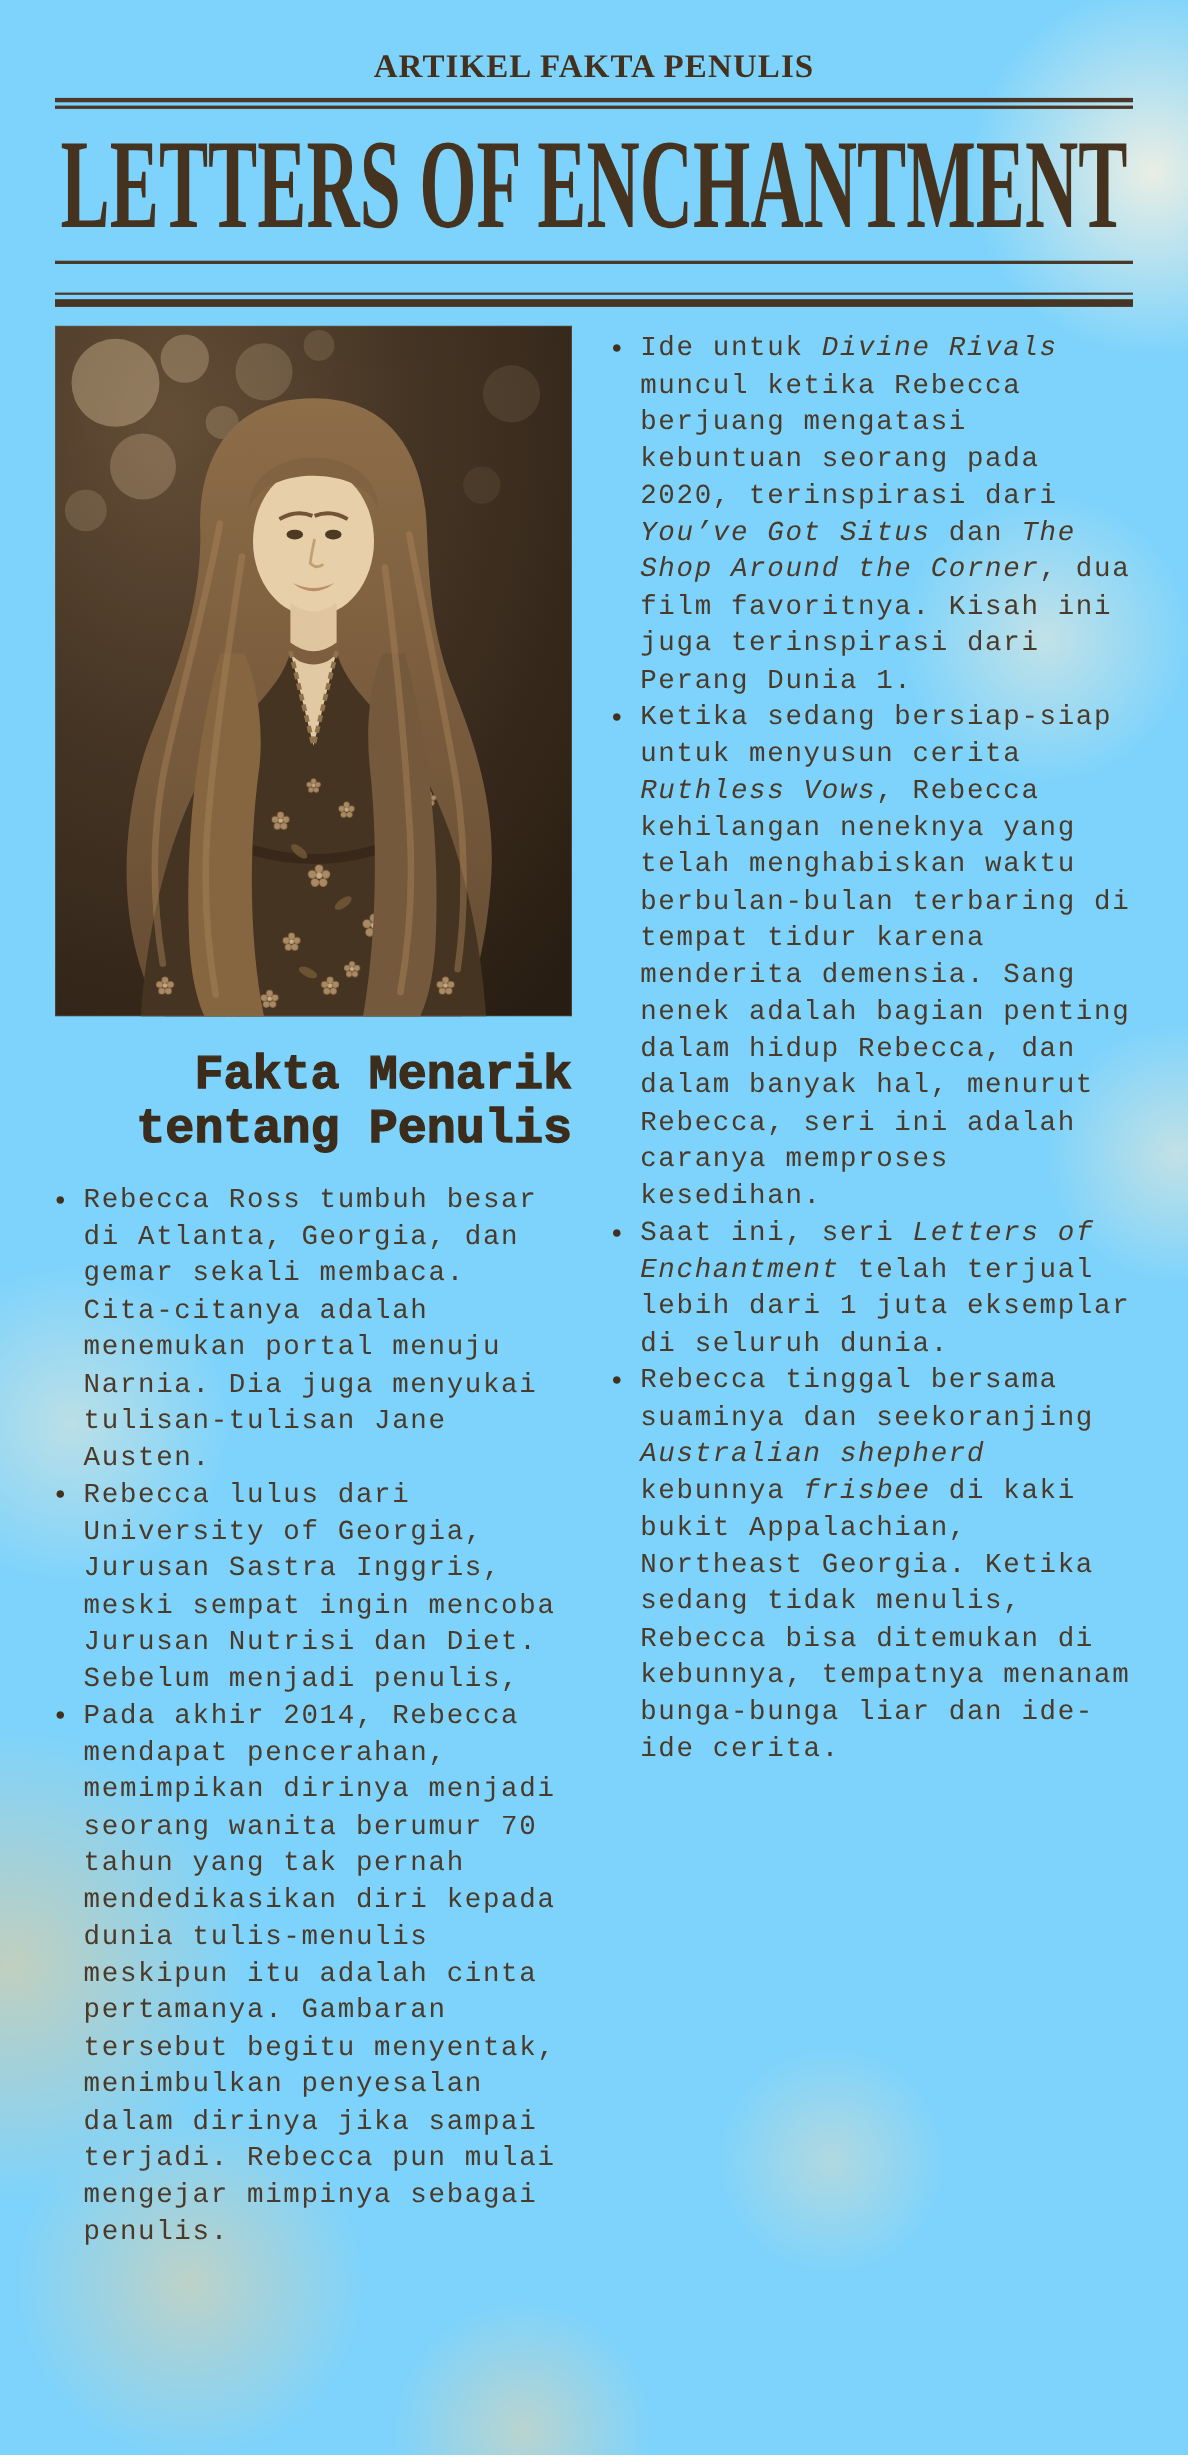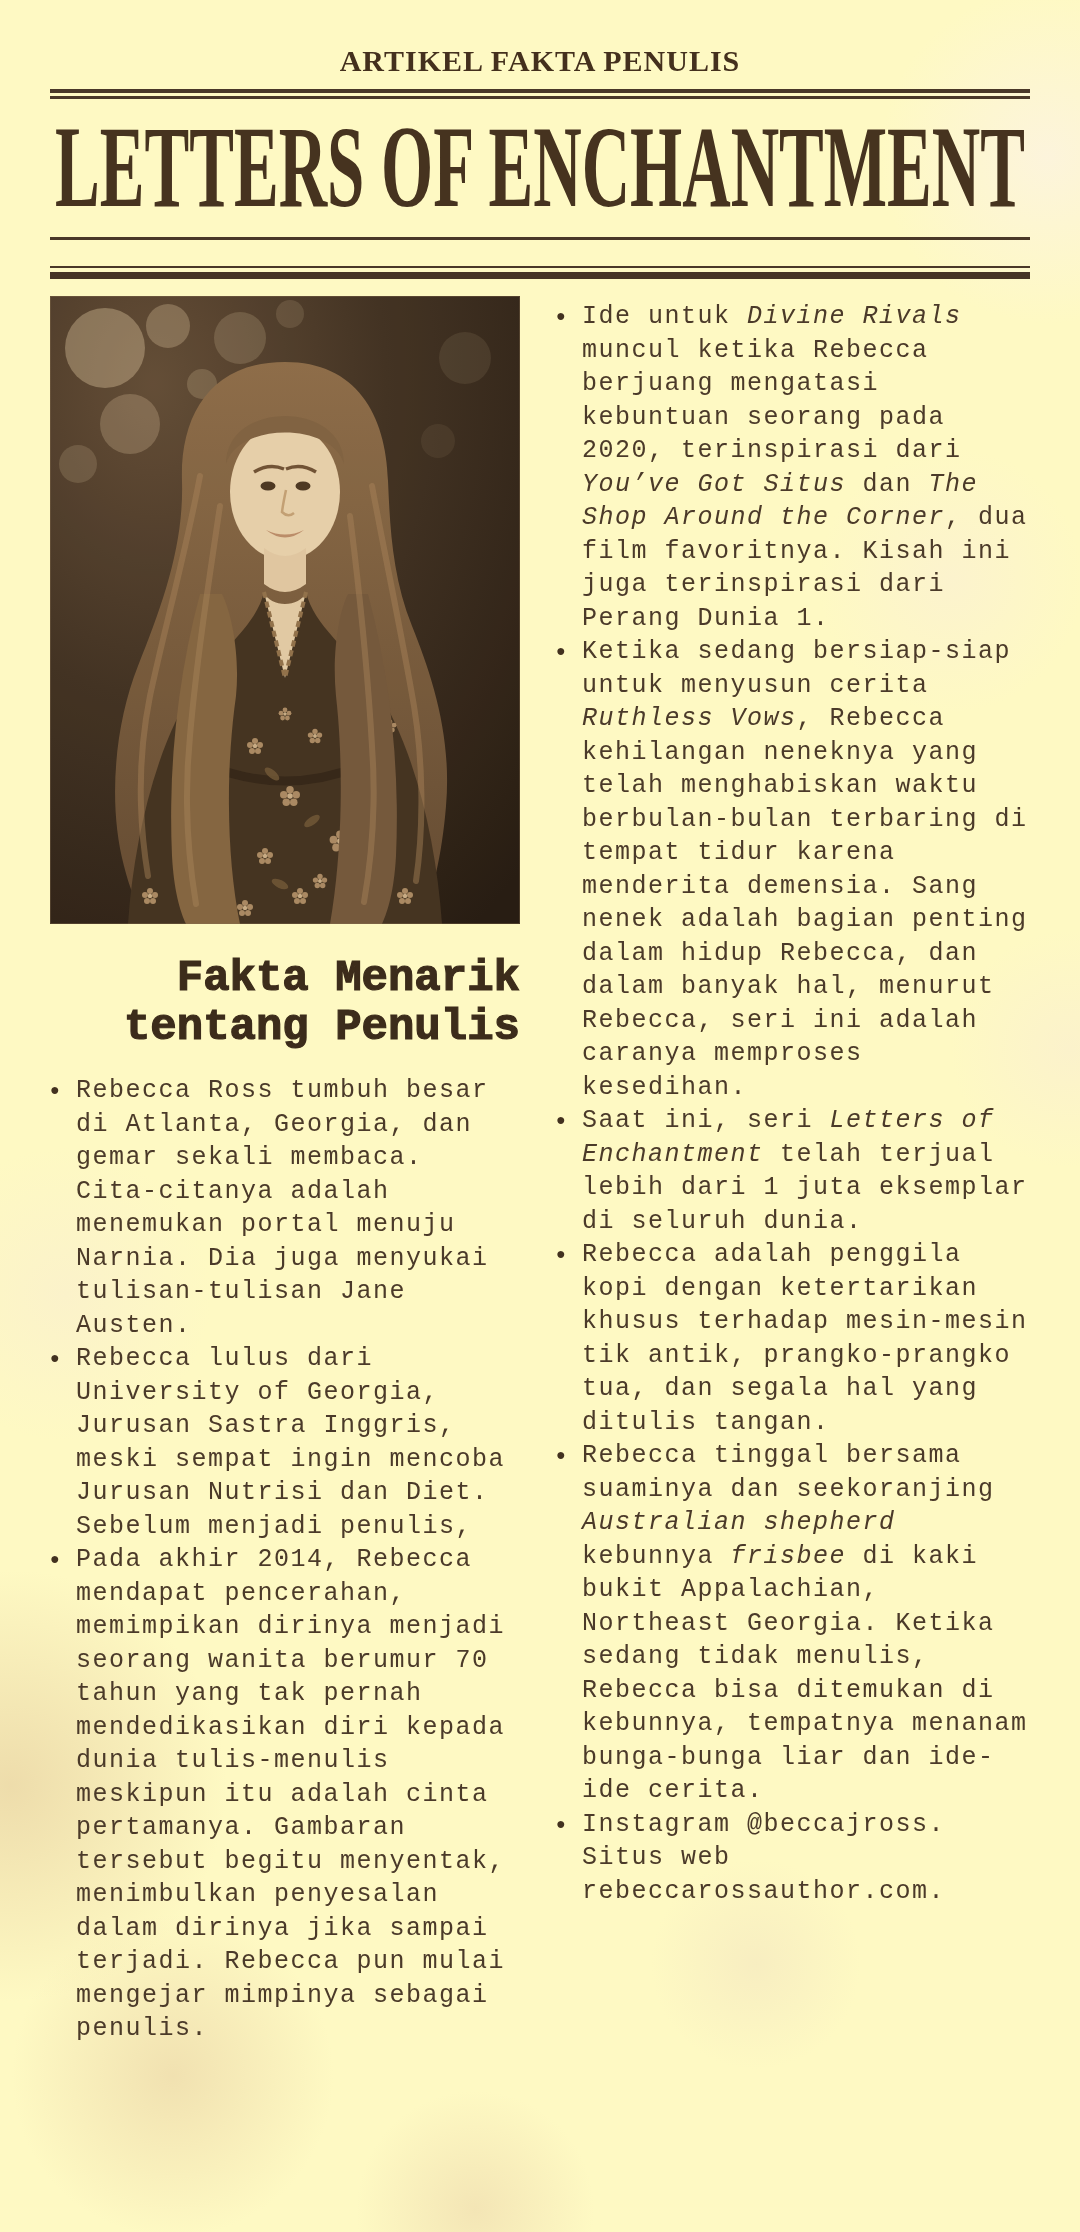--- a/index.html
+++ b/index.html
@@ -2,21 +2,21 @@
 <html><head>
 <meta charset="utf-8">
 <style>
   * { margin:0; padding:0; box-sizing:border-box; }
   html,body { width:1080px; }
   body { font-family:"Liberation Mono", monospace; }
 
   .page {
     position:relative;
     width:1080px; height:2232px;
-    background-color:#fef9c3;
+    background-color:#7dd3fc;
     overflow:hidden;
   }
   
   .page::before {
     content:""; position:absolute; inset:0; pointer-events:none;
     background:
       radial-gradient(circle 240px at 97% 7%,  rgba(252,243,224,.85), rgba(252,243,224,0) 70%),
       radial-gradient(circle 190px at 88% 26%, rgba(250,238,214,.55), rgba(250,238,214,0) 70%),
       radial-gradient(circle 170px at 99% 47%, rgba(249,236,210,.55), rgba(249,236,210,0) 70%),
       radial-gradient(circle 300px at 1% 80%,  rgba(229,205,158,.65), rgba(229,205,158,0) 72%),
@@ -199,21 +199,19 @@
             <li class="bulleted"><span>Rebecca lulus dari University of Georgia, Jurusan Sastra Inggris, meski sempat ingin mencoba Jurusan Nutrisi dan Diet. Sebelum menjadi penulis,</span></li>
             <li class="bulleted"><span>Pada akhir 2014, Rebecca mendapat pencerahan, memimpikan dirinya menjadi seorang wanita berumur 70 tahun yang tak pernah mendedikasikan diri kepada dunia tulis-menulis meskipun itu adalah cinta pertamanya. Gambaran tersebut begitu menyentak, menimbulkan penyesalan dalam dirinya jika sampai terjadi. Rebecca pun mulai mengejar mimpinya sebagai penulis.</span></li>
           </ul>
       </section>
 
       <section class="col col-right">
         <ul class="facts" id="facts-right">
             <li class="bulleted"><span>Ide untuk </span><span class="ital">Divine Rivals</span><span> muncul ketika Rebecca berjuang mengatasi kebuntuan seorang pada 2020, terinspirasi dari </span><span class="ital">You’ve Got Situs</span><span> dan </span><span class="ital">The Shop Around the Corner</span><span>, dua film favoritnya. Kisah ini juga terinspirasi dari Perang Dunia 1.</span></li>
             <li class="bulleted"><span>Ketika sedang bersiap-siap untuk menyusun cerita </span><span class="ital">Ruthless Vows</span><span>, Rebecca kehilangan neneknya yang telah menghabiskan waktu berbulan-bulan terbaring di tempat tidur karena menderita demensia. Sang nenek adalah bagian penting dalam hidup Rebecca, dan dalam banyak hal, menurut Rebecca, seri ini adalah caranya memproses kesedihan.</span></li>
             <li class="bulleted"><span>Saat ini, seri </span><span class="ital">Letters of Enchantment</span><span> telah terjual lebih dari 1 juta eksemplar di seluruh dunia.</span></li>
-            <li class="bulleted"><span>Rebecca adalah penggila kopi dengan ketertarikan khusus terhadap mesin-mesin tik antik, prangko-prangko tua, dan segala hal yang ditulis tangan.</span></li>
             <li class="bulleted"><span>Rebecca tinggal bersama suaminya dan seekoranjing </span><span class="ital">Australian shepherd</span><span> kebunnya </span><span class="ital">frisbee</span><span> di kaki bukit Appalachian, Northeast Georgia. Ketika sedang tidak menulis, Rebecca bisa ditemukan di kebunnya, tempatnya menanam bunga-bunga liar dan ide-ide cerita.</span></li>
-            <li class="bulleted"><span>Instagram @beccajross. Situs web rebeccarossauthor.com.</span></li>
           </ul>
       </section>
 
     </main>
   </div>
 </div>
 
 </body></html>

